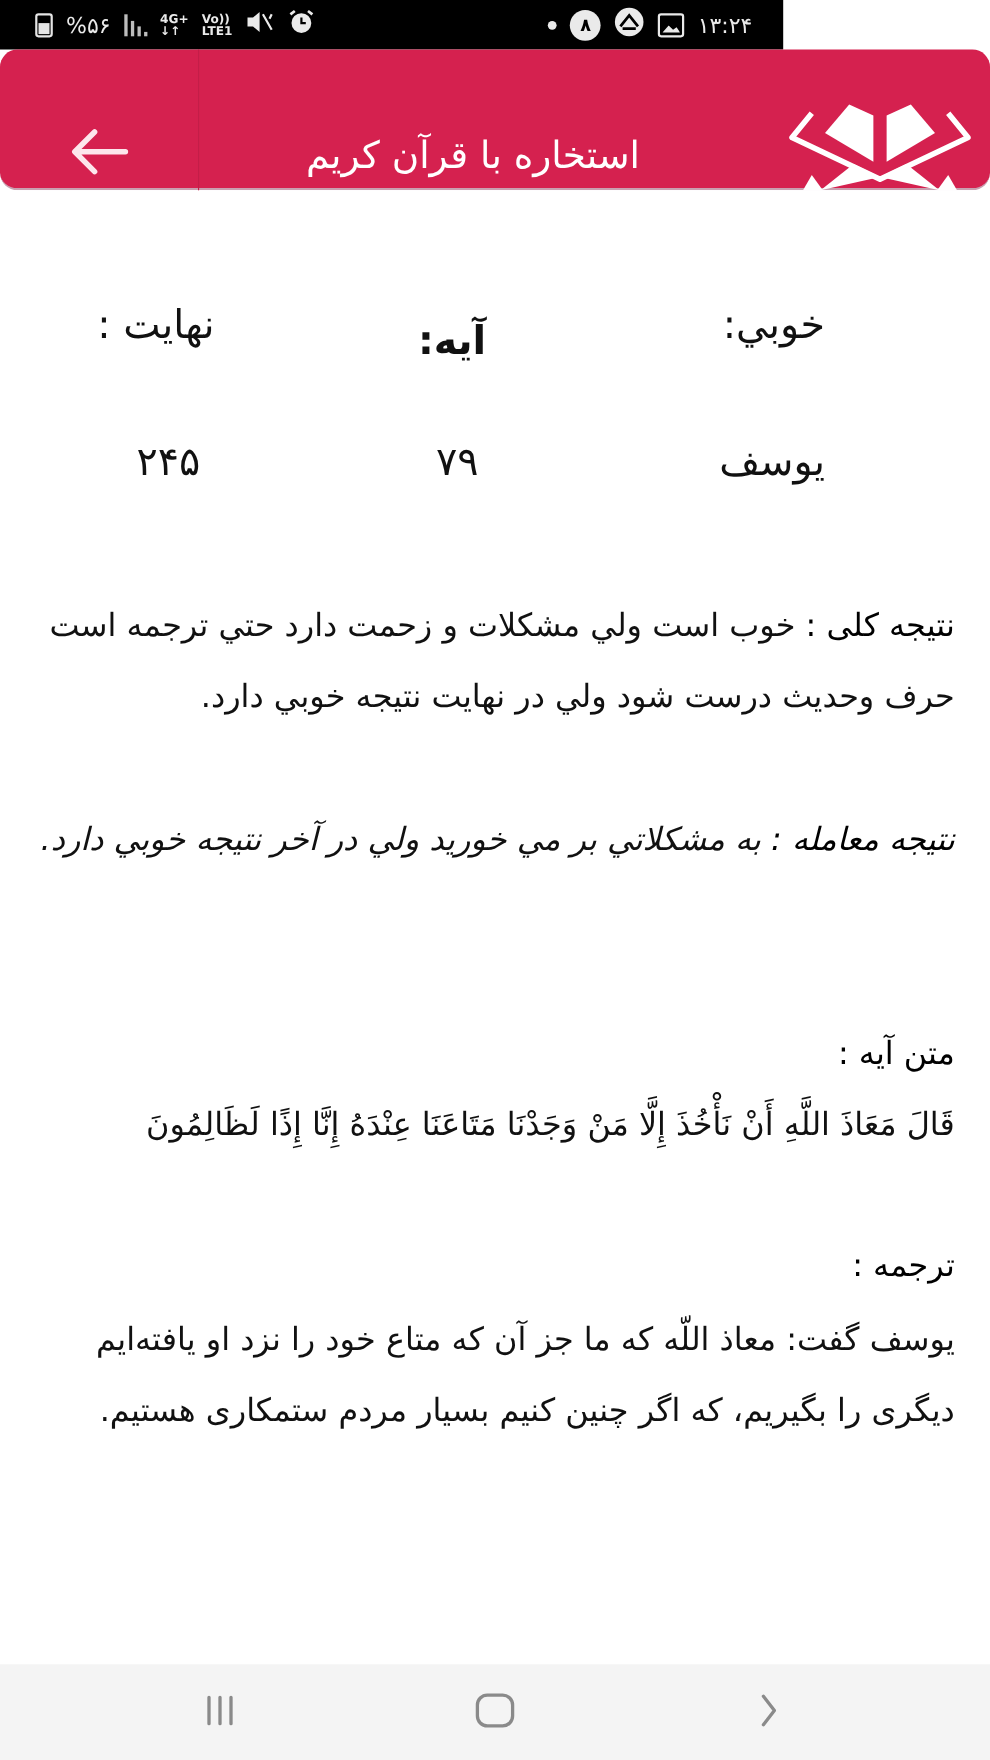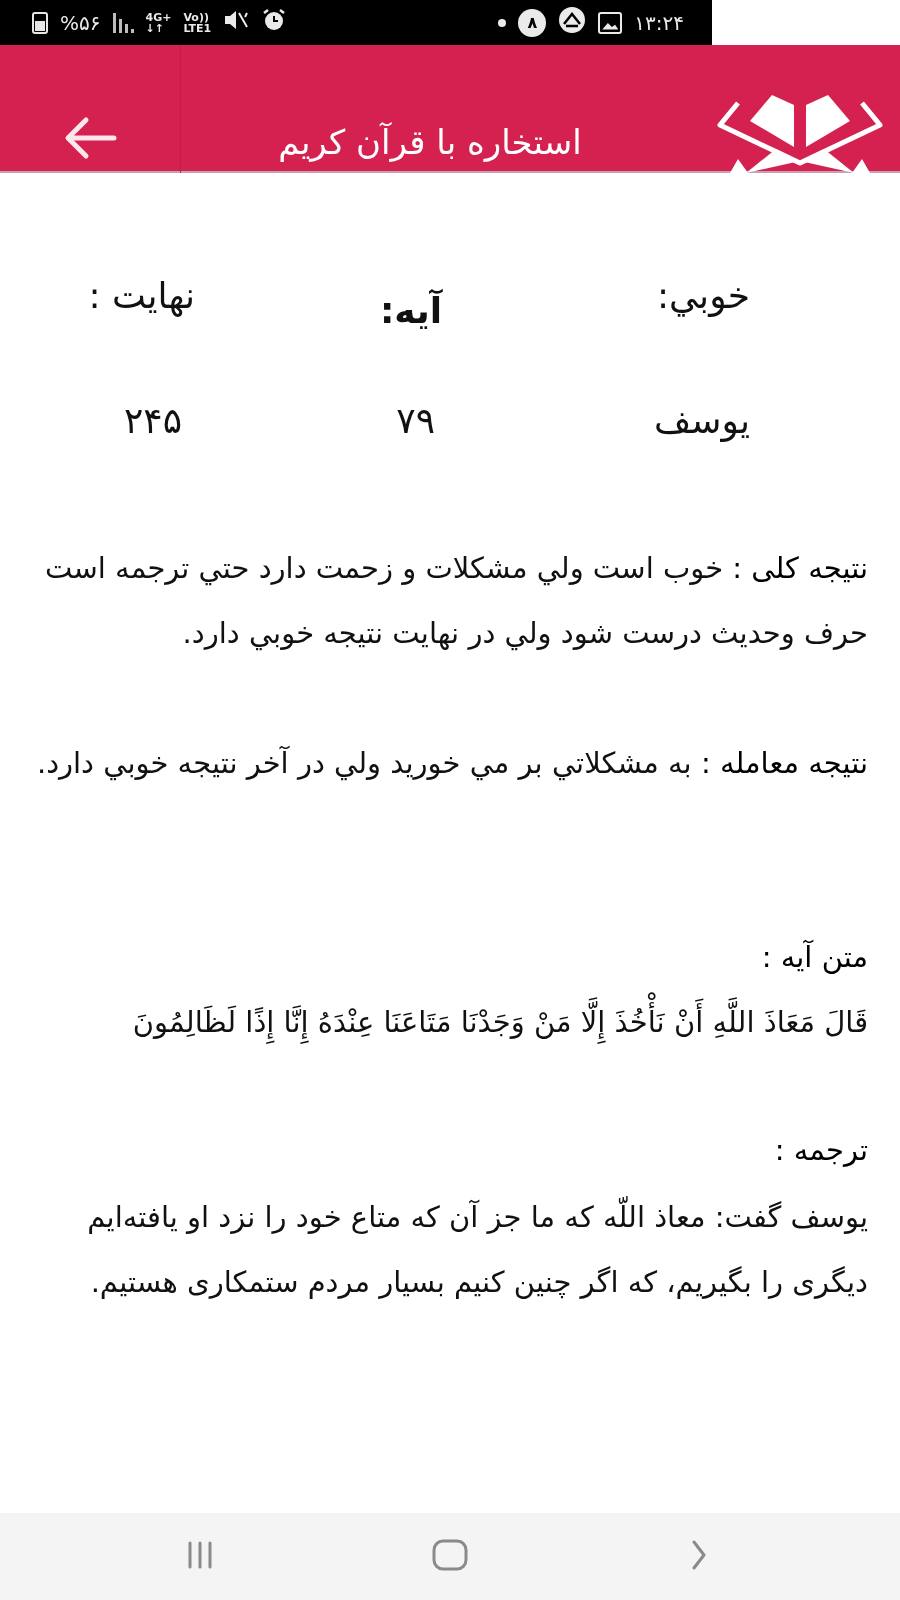--- a/index.html
+++ b/index.html
@@ -39,20 +39,21 @@
     .img-icon::after {
       content: ""; position: absolute; left: 2px; right: 2px; bottom: 2px; height: 8px;
       background: #eaeaea; clip-path: polygon(0 100%, 35% 20%, 60% 70%, 80% 40%, 100% 100%);
     }
 
     
     .app-header {
       position: absolute; left: 0; top: 45px; width: 900px; height: 128px;
       background: #d5214f;
       border-bottom: 2px solid #c9a0b0;
+      border-radius: 16px;
     }
     .header-divider {
       position: absolute; left: 180px; top: 0; width: 1px; height: 128px; background: #c41d48;
     }
     .back-button {
       position: absolute; left: 58px; top: 68px; width: 64px; height: 50px;
       display: flex; align-items: center; justify-content: center; cursor: pointer;
     }
     .header-title {
       position: absolute; left: 190px; right: 230px; top: 72px; height: 50px;
@@ -77,21 +78,21 @@
     .val-sura { top: 225px; right: 150px; }
     .val-aya { top: 225px; right: 465px; }
     .val-page { top: 225px; right: 718px; margin-left: 36px; }
 
     .text-block {
       position: absolute; right: 32px; left: 30px;
       font-size: 29px; line-height: 65px; color: #111111; text-align: right; direction: rtl;
     }
     .green { color: #000000; }
     .block-result { top: 361px; }
-    .block-deal { top: 556px; }
+    .block-deal { top: 556px; font-style: italic; }
     .block-verse-label { top: 750px; }
     .block-verse { top: 815px; }
     .block-trans-label { top: 943px; }
     .block-trans { top: 1010px; }
 
     
     .nav-bar {
       position: absolute; left: 0; top: 1513px; width: 900px; height: 87px;
       background: #f4f4f4; display: flex; align-items: center;
     }

